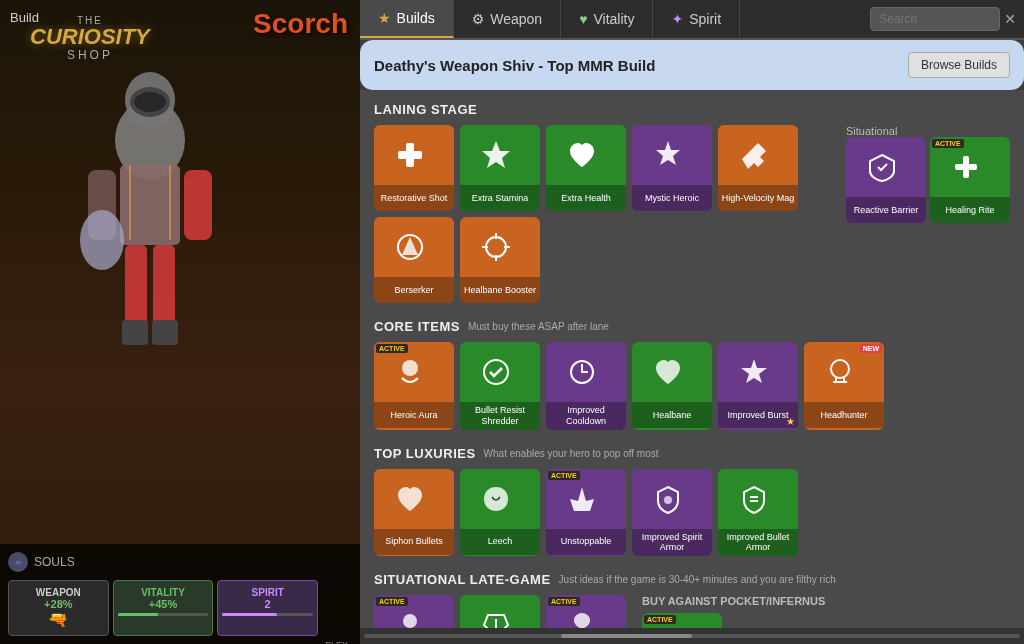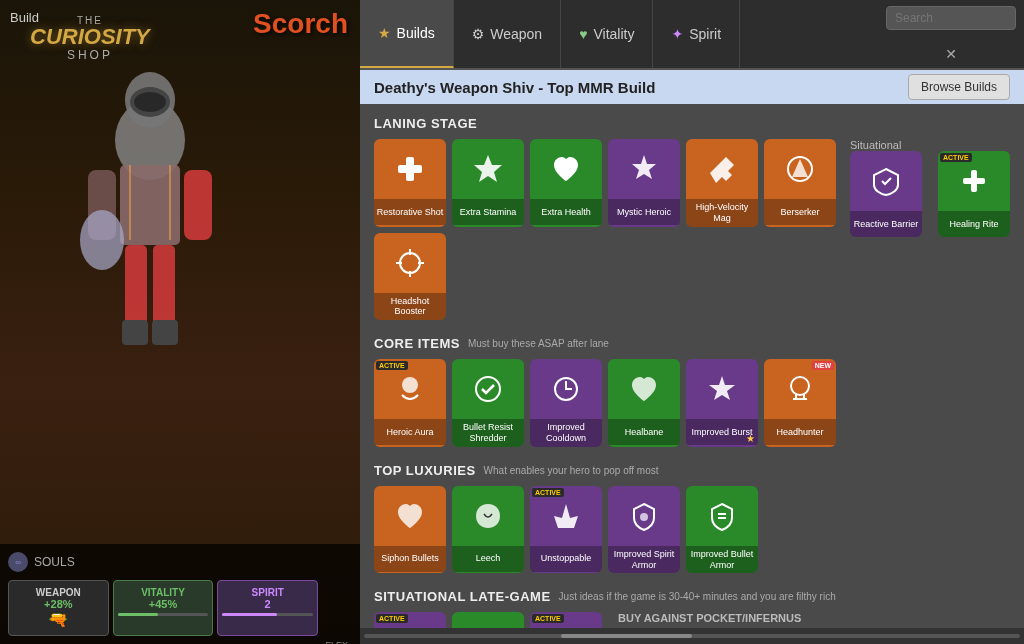--- a/index.html
+++ b/index.html
@@ -173,22 +173,21 @@
     }
     .tab-icon {
       font-size: 14px;
     }
 
     .search-box {
       margin-left: auto;
       display: flex;
       align-items: center;
       padding: 6px 8px;
-      gap: 16px;
-      flex-direction: column;
+      gap: 4px;
     }
     .search-input {
       background: #555;
       border: 1px solid #666;
       border-radius: 4px;
       padding: 4px 8px;
       color: #ccc;
       font-size: 12px;
       width: 130px;
     }
@@ -196,22 +195,23 @@
       color: #aaa;
       cursor: pointer;
       font-size: 14px;
     }
 
     
     .build-header {
       display: flex;
       align-items: center;
       justify-content: space-between;
-      padding: 4px 14px;
+      padding: 12px 14px;
       background: #c8d8f0;
+      border-radius: 13px;
     }
     .build-title {
       font-size: 15px;
       font-weight: bold;
       color: #222;
     }
     .browse-btn {
       background: #e0e0e0;
       border: 1px solid #aaa;
       border-radius: 4px;
@@ -252,21 +252,21 @@
       color: #aaa;
     }
 
     .items-row {
       display: flex;
       gap: 6px;
       flex-wrap: wrap;
     }
 
     .item-card {
-      width: 72px;
+      width: 80px;
       border-radius: 6px;
       overflow: hidden;
       cursor: pointer;
       position: relative;
     }
     .item-card.orange { background: #c86420; }
     .item-card.green { background: #2a8a2a; }
     .item-card.purple { background: #6a3a8a; }
 
     .item-icon-area {
@@ -322,21 +322,21 @@
     .situational-side {
       min-width: 160px;
     }
     .situational-title {
       font-size: 11px;
       color: #bbb;
       font-weight: normal;
     }
     .situational-items {
       display: flex;
-      gap: 16px;
+      gap: 4px;
     }
 
     
     .buy-against-wrapper {
       display: flex;
       gap: 16px;
     }
     .buy-against-side {
       min-width: 160px;
     }
@@ -575,21 +575,21 @@
             <div class="item-card orange">
               <div class="item-icon-area">
                 <svg width="32" height="32" viewBox="0 0 32 32">
                     <circle cx="16" cy="16" r="10" fill="none" stroke="#fff" stroke-width="2"></circle>
                     <line x1="16" y1="2" x2="16" y2="8" stroke="#fff" stroke-width="2"></line>
                     <line x1="16" y1="24" x2="16" y2="30" stroke="#fff" stroke-width="2"></line>
                     <line x1="2" y1="16" x2="8" y2="16" stroke="#fff" stroke-width="2"></line>
                     <line x1="24" y1="16" x2="30" y2="16" stroke="#fff" stroke-width="2"></line>
                   </svg>
               </div>
-              <div class="item-name">Headshot Booster</div>
+              <div class="item-name">Healbane Booster</div>
             </div>
           </div>
         </div>
 
         <div class="situational-side">
           <div class="situational-title">Situational</div>
           <div class="situational-items">
             <div class="item-card purple">
               <div class="item-icon-area">
                 <svg width="32" height="32" viewBox="0 0 32 32">

